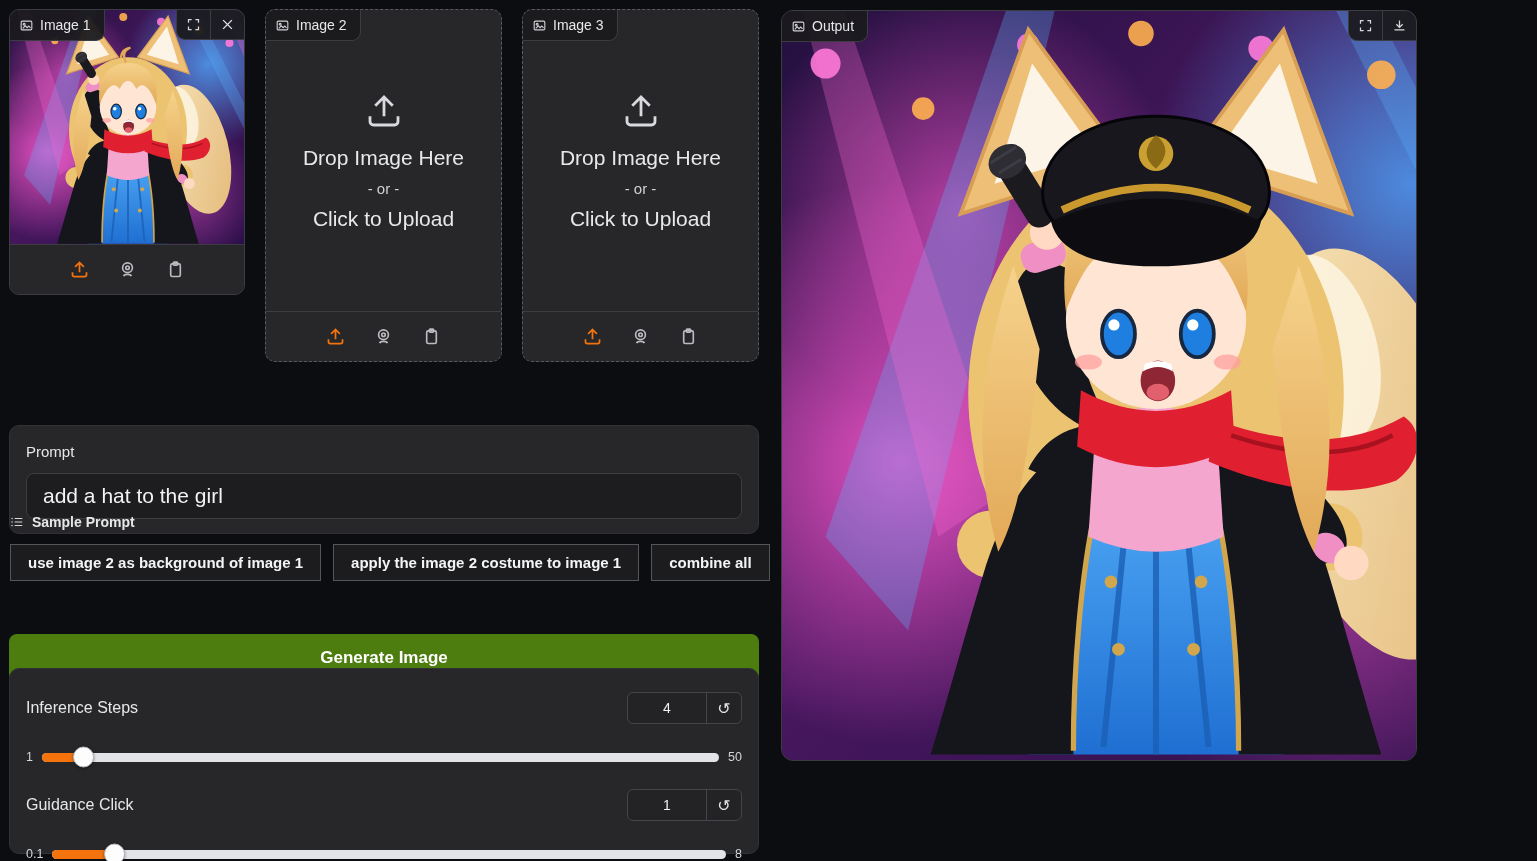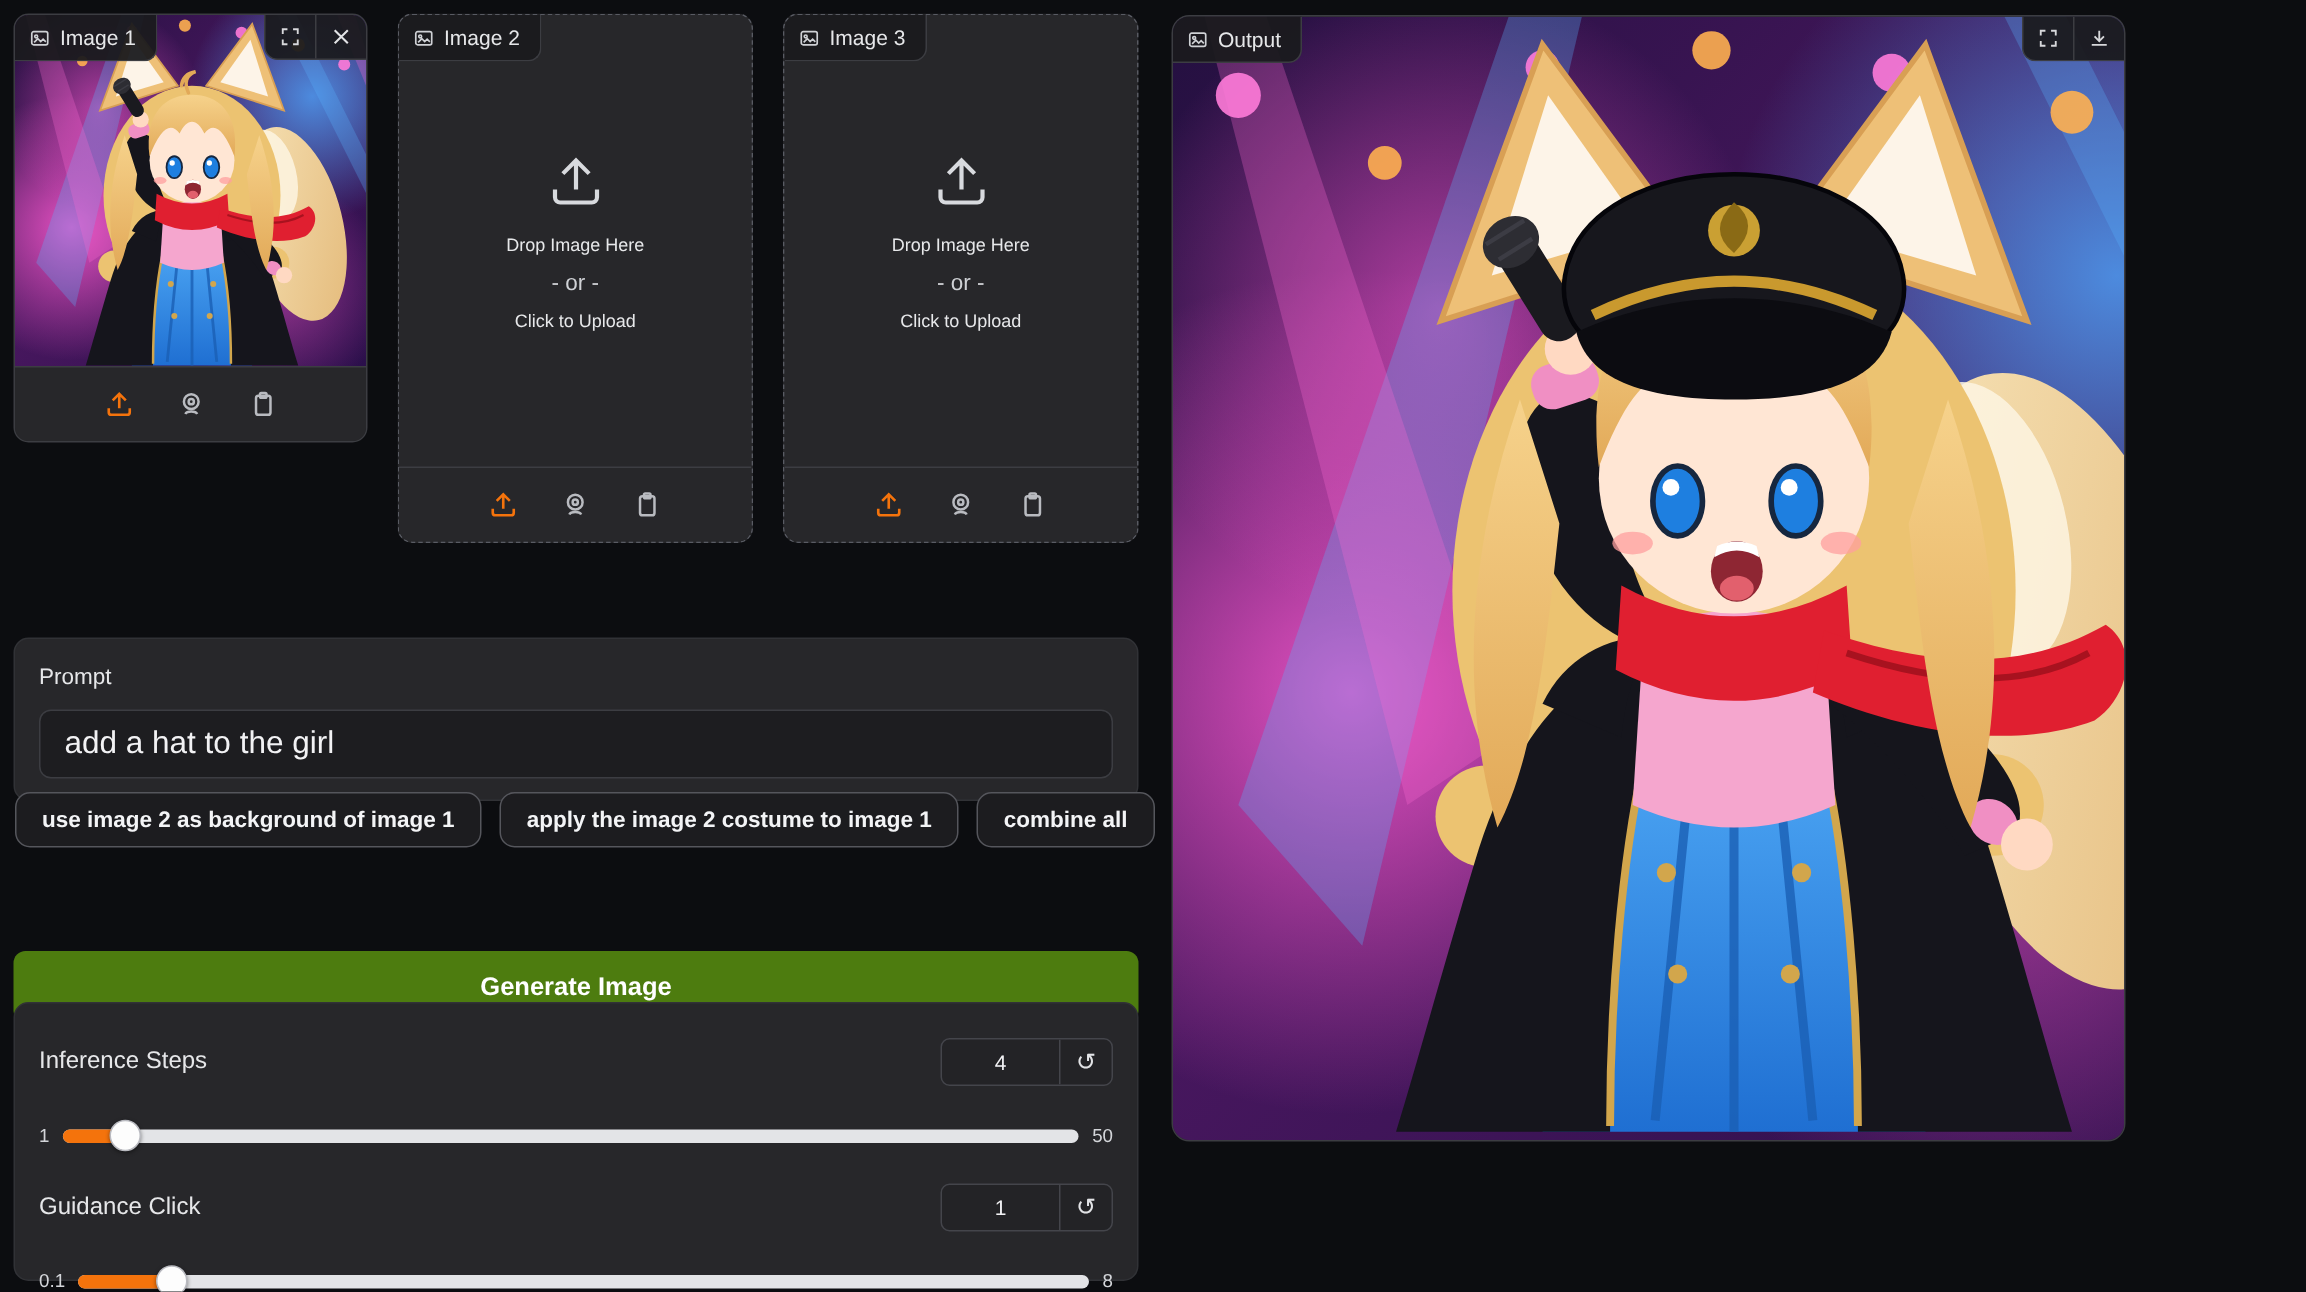--- a/index.html
+++ b/index.html
@@ -47,21 +47,21 @@
     height:50px;
     border-top:1px solid #3c3d42;
     display:flex; align-items:center; justify-content:center; gap:27px;
     background:#27272a;
   }
   .upload-body {
     position:absolute; left:0; right:0; top:0; bottom:50px;
     display:flex; flex-direction:column; align-items:center; justify-content:center;
     gap:10px;
   }
-  .drop-main { font-size:12px; color:#e7e8ea; }
+  .drop-main { font-size:21px; color:#e7e8ea; }
   .drop-or   { font-size:15px; color:#cfd1d5; }
   .art-wrap { position:absolute; left:0; top:0; }
   .art-wrap svg { display:block; width:100%; height:100%; }
 
   
   .card {
     background:#27272a;
     border:1px solid #313236;
     border-radius:10px;
   }
@@ -77,21 +77,21 @@
     outline:none;
   }
 
   
   .sample-label-row { display:flex; align-items:center; gap:8px; font-size:14px; font-weight:600; color:#e6e7e9; }
   .sample-row { display:flex; gap:12px; margin-top:14px; }
   .sample-btn {
     padding:0 17px; height:37px; display:flex; align-items:center;
     background:#1c1c1f;
     border:1px solid #55565c;
-    border-radius:10px;
+    border-radius:0;
     font-size:15px; font-weight:600; color:#f3f4f6;
     cursor:pointer; white-space:nowrap;
   }
 
   
   .generate-btn {
     width:100%; height:48px;
     background:#4d7c0f;
     border:none; border-radius:8px;
     font-family:"Liberation Sans", sans-serif;
@@ -432,20 +432,29 @@
     </span>
   </div>
 </div>
 
 <div class="abs card" style="left:9px;top:381px;width:750px;height:109px;padding:17px 16px;margin-top:44px;">
   <div class="prompt-label">Prompt</div>
   <input class="prompt-input" type="text" value="add a hat to the girl" style="">
 </div>
 
 <div class="abs" style="left:10px;top:514px;width:750px;">
+  <div class="sample-label-row">
+    <span class="icon">
+      <svg width="14" height="14" viewBox="0 0 24 24" fill="none" stroke="#d7d8db" stroke-width="2">
+          <path d="M8 6h13M8 12h13M8 18h13"></path>
+          <path d="M3.5 6h.01M3.5 12h.01M3.5 18h.01" stroke-linecap="round" stroke-width="2.6"></path>
+        </svg>
+    </span>
+    <span>Sample Prompt</span>
+  </div>
   <div class="sample-row">
     <button class="sample-btn">use image 2 as background of image 1</button>
     <button class="sample-btn">apply the image 2 costume to image 1</button>
     <button class="sample-btn">combine all</button>
   </div>
 </div>
 
 <div class="abs" style="left:9px;top:602px;width:750px;">
   <button class="generate-btn">Generate Image</button>
 </div>

